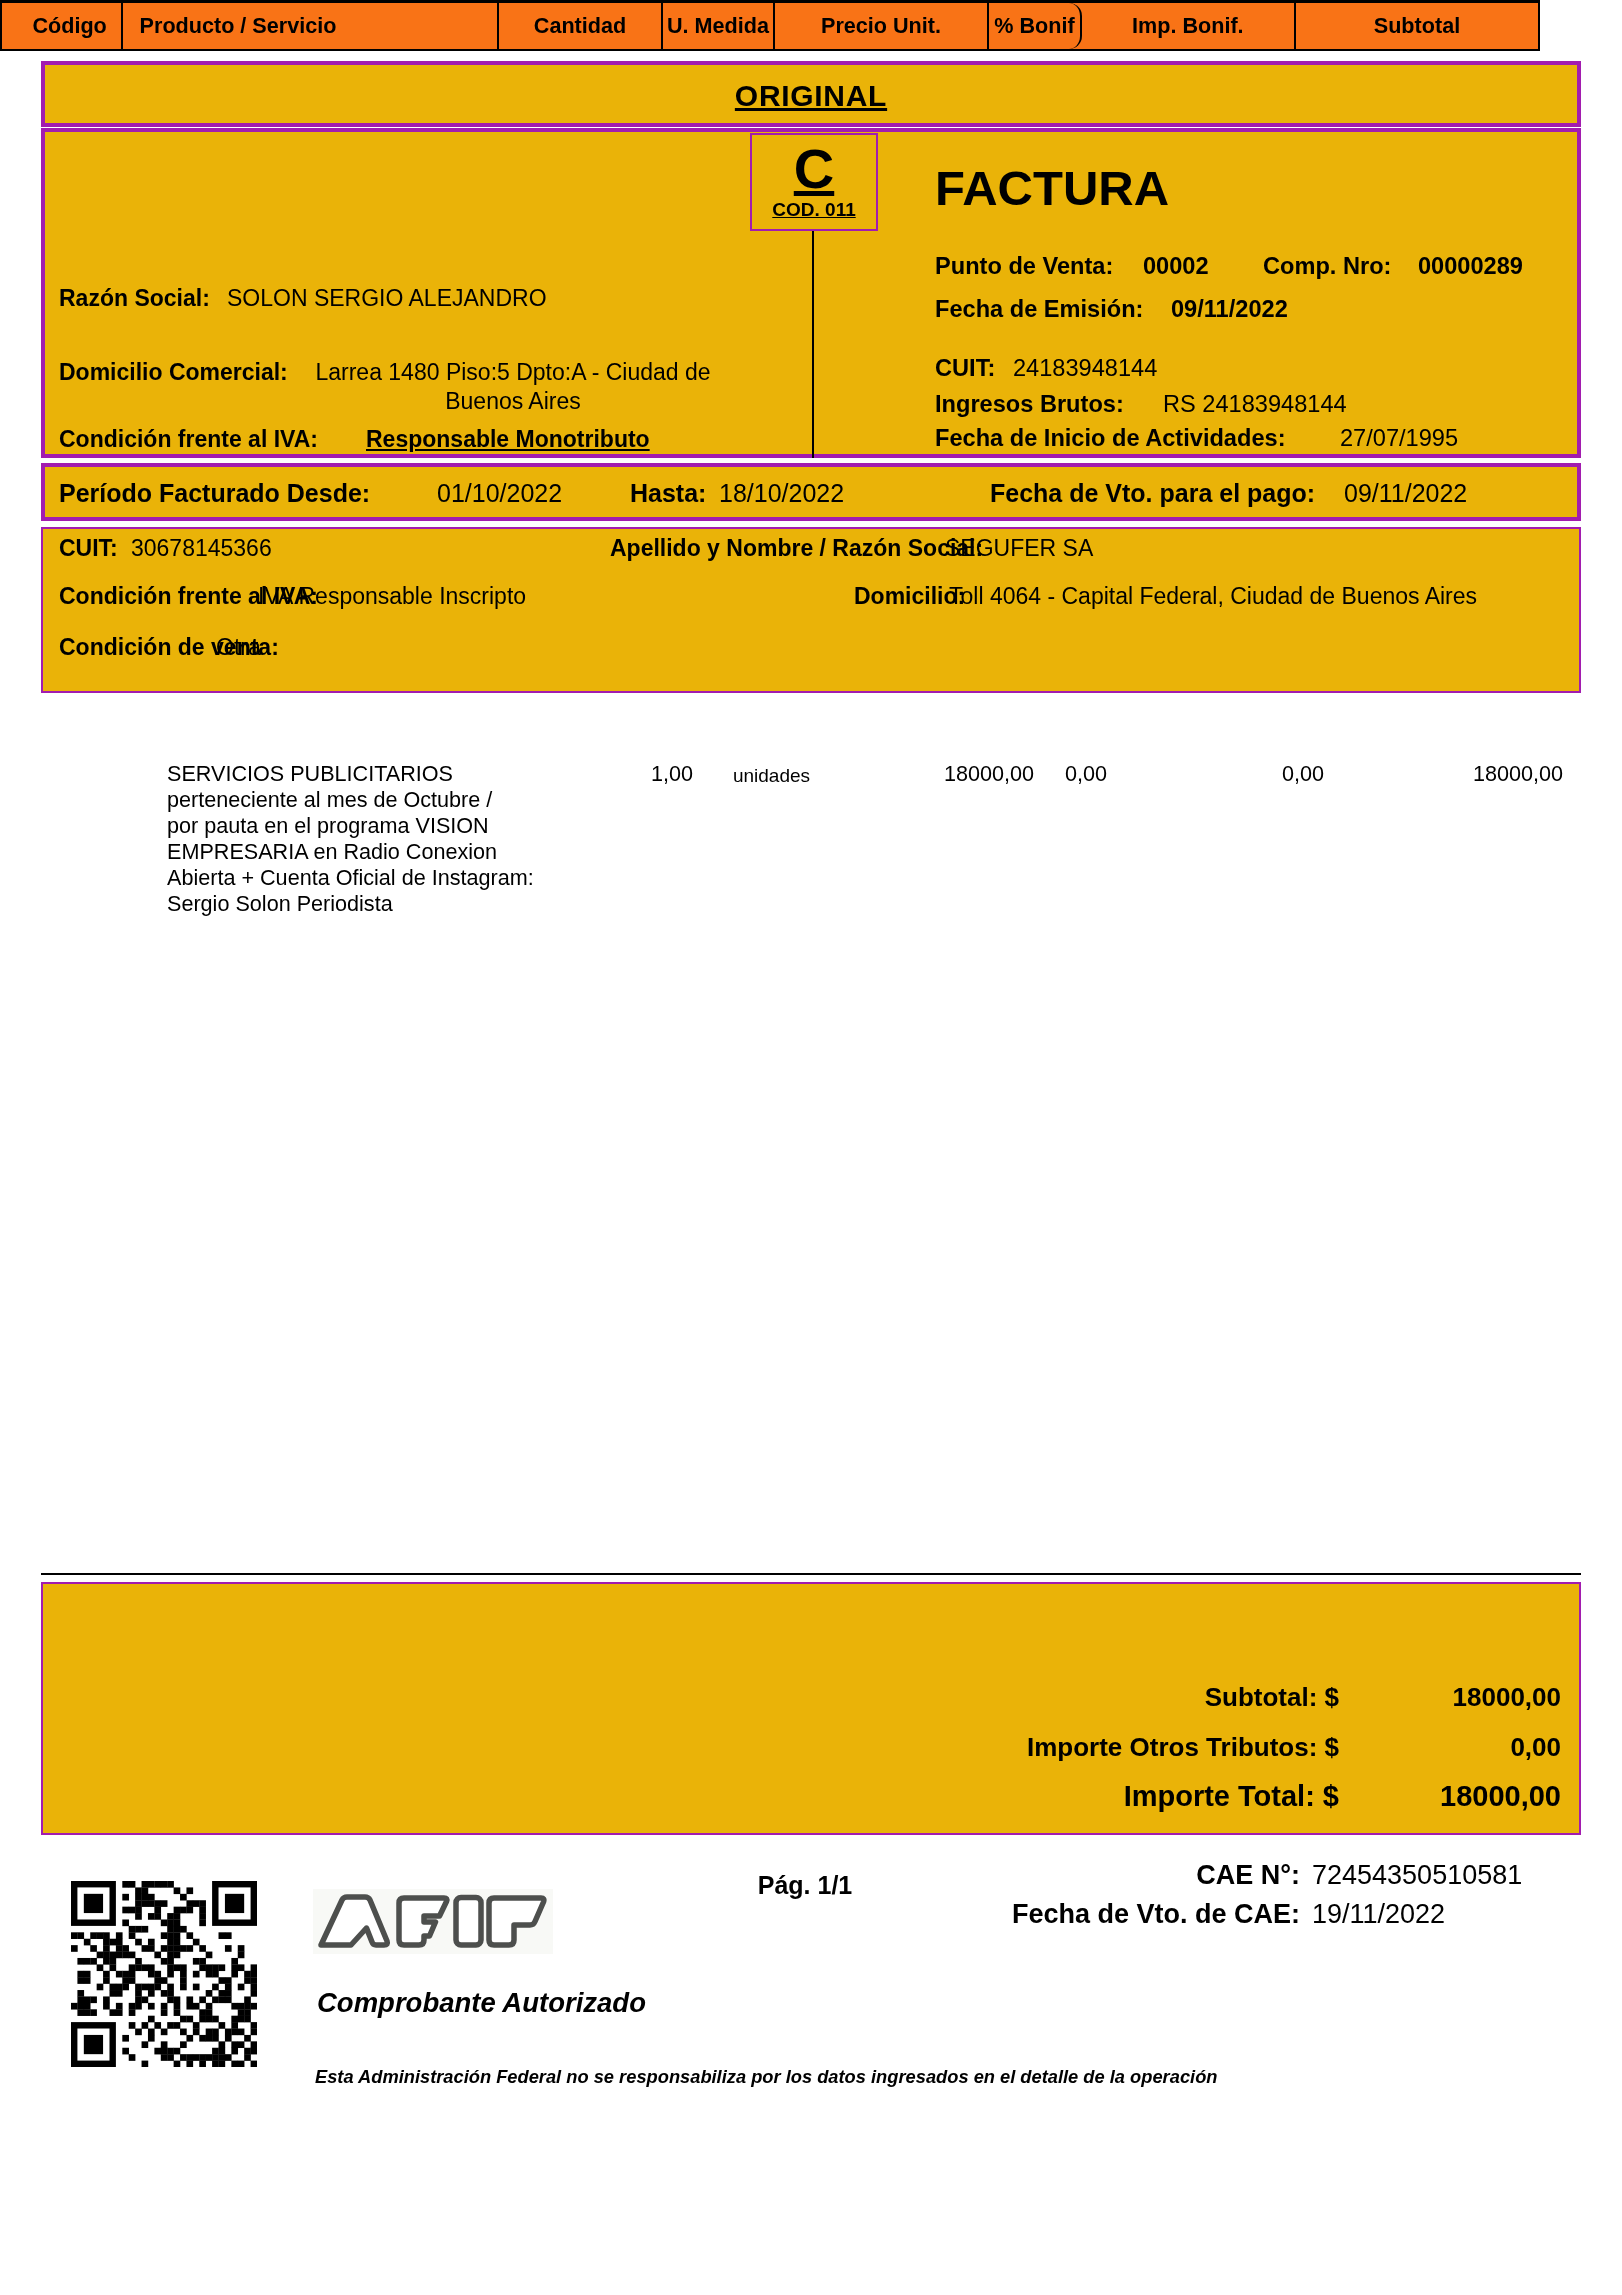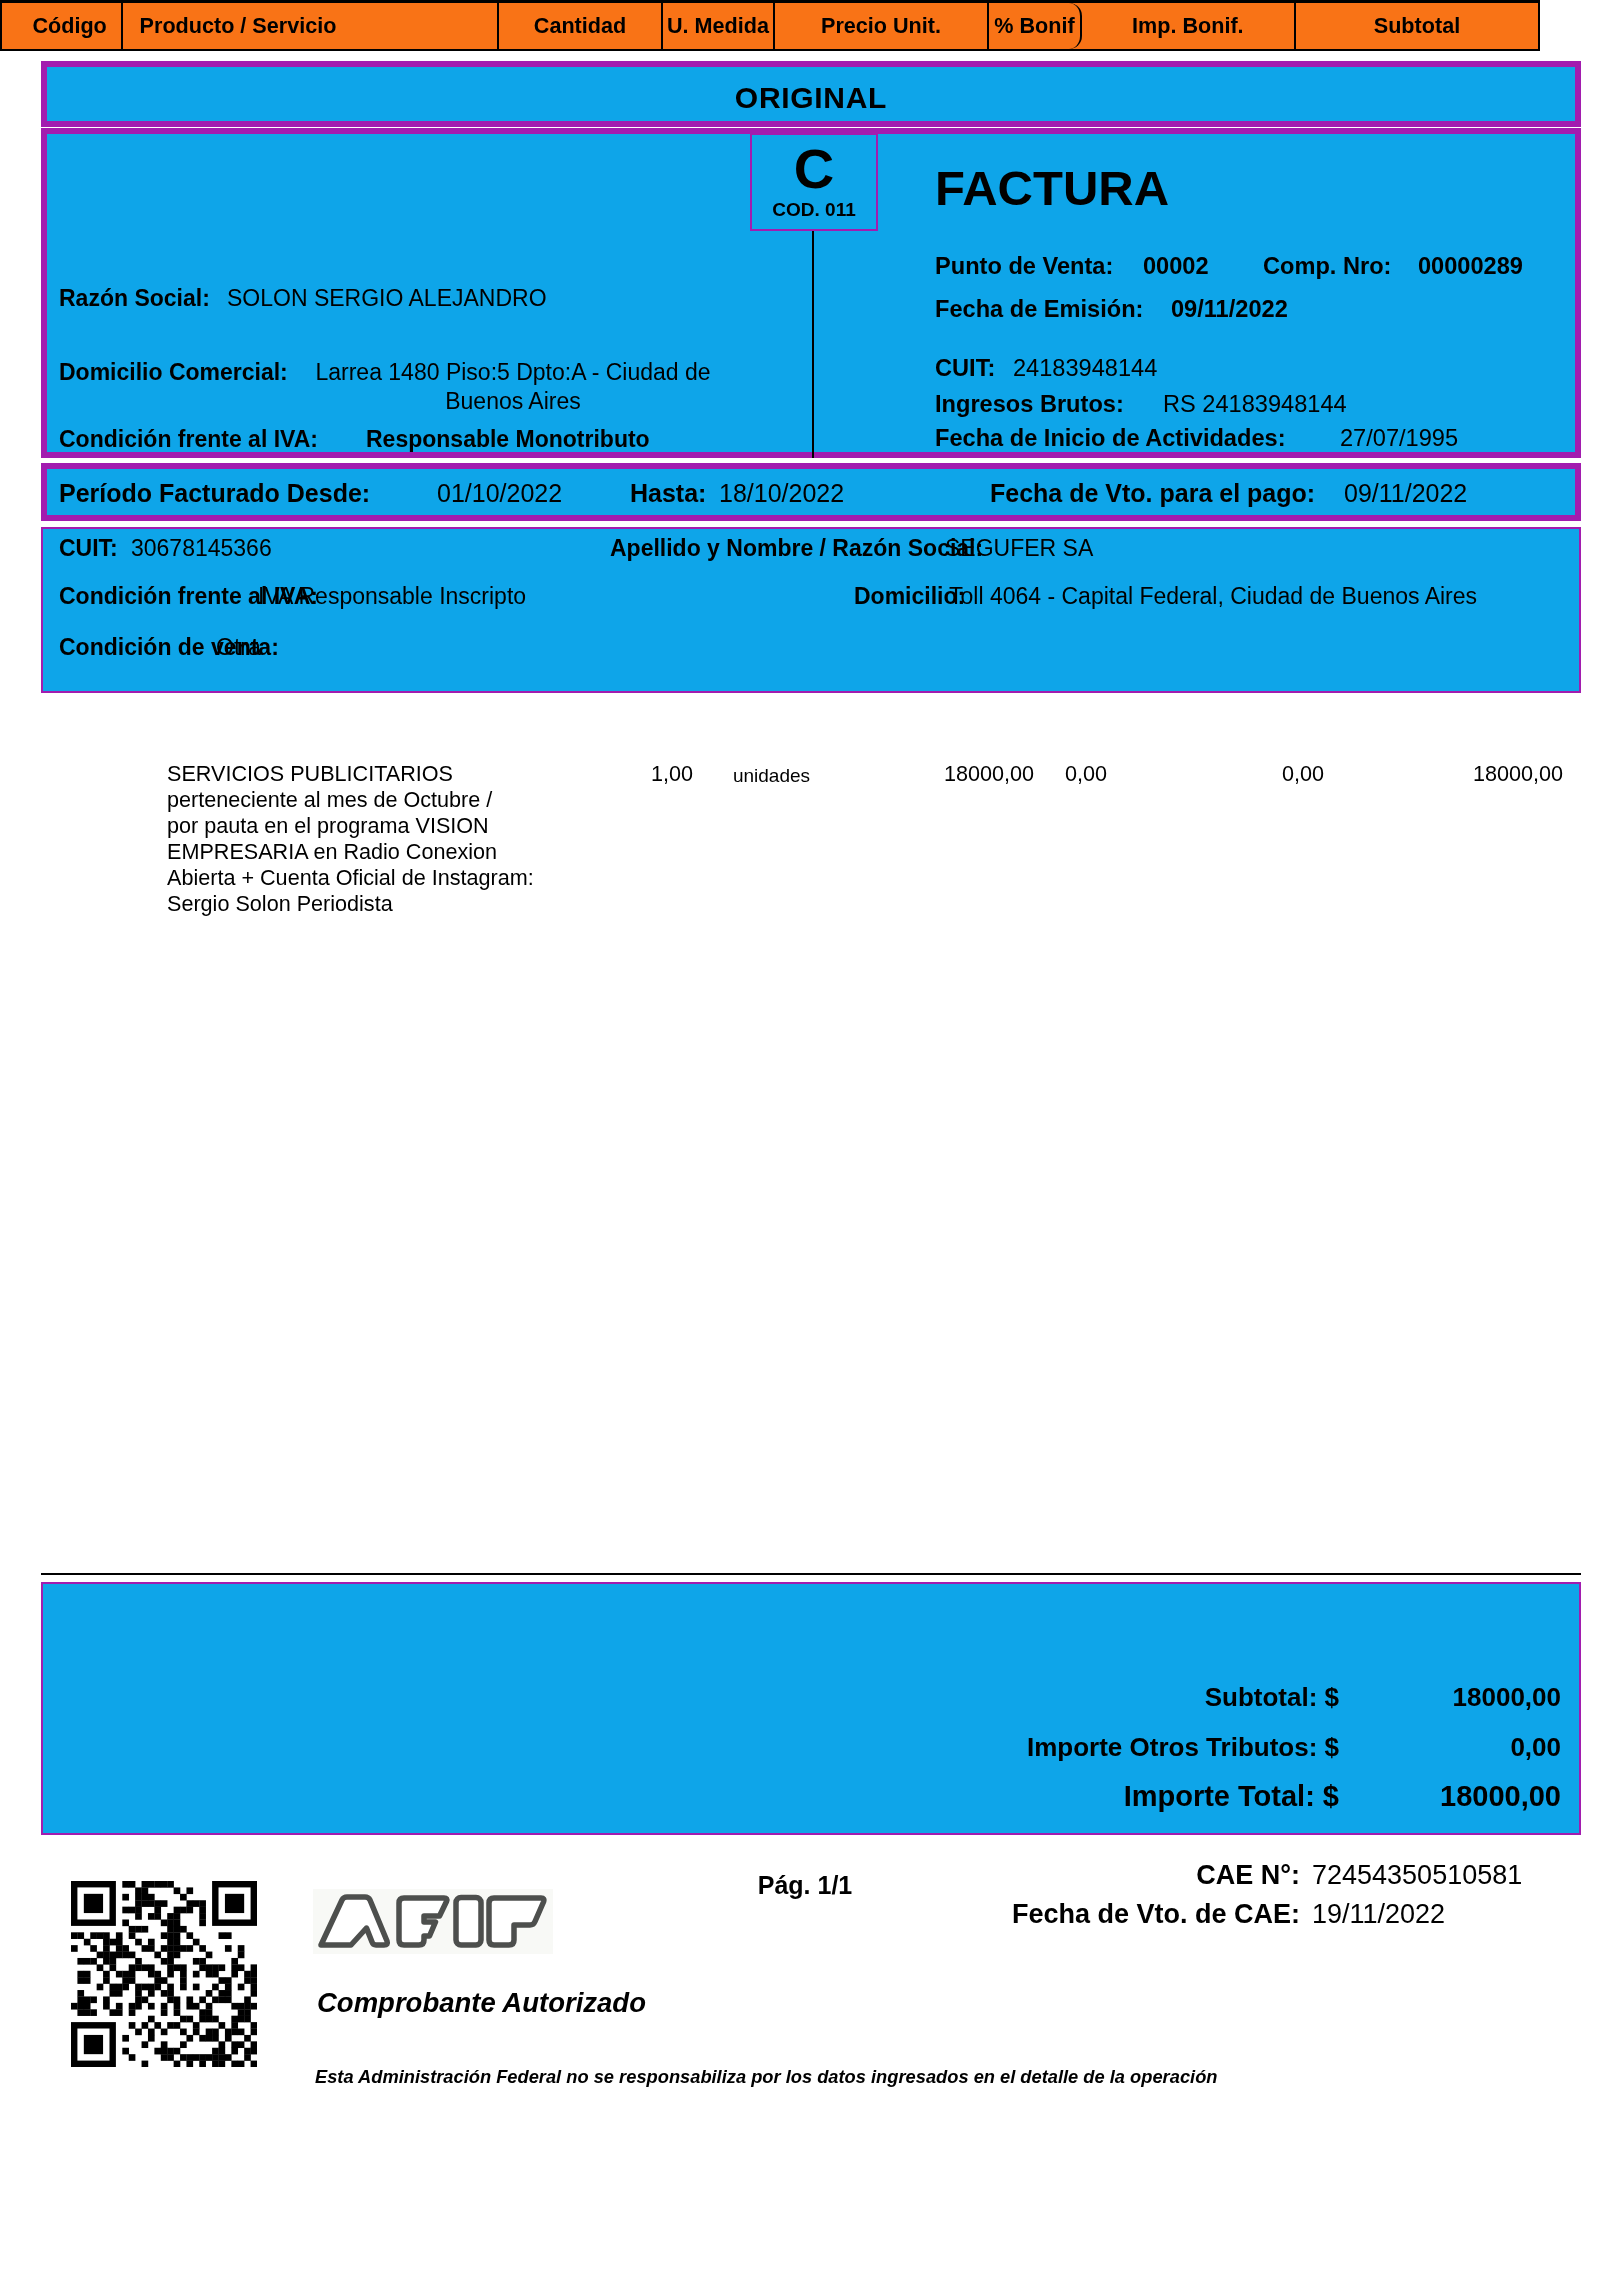--- a/index.html
+++ b/index.html
@@ -1,21 +1,21 @@
 <!DOCTYPE html>
 <html style="font-size:10.5px"><head>
 <meta charset="utf-8">
 <style>
   html,body{margin:0;padding:0;background:#ffffff;}
   #page{position:relative;width:1622px;height:2295px;background:#ffffff;
         font-family:"Liberation Sans","DejaVu Sans",sans-serif;color:#000;overflow:hidden;}
   .abs{position:absolute;white-space:nowrap;}
   .b{font-weight:bold;}
   .i{font-style:italic;}
-  .box{position:absolute;border:6px solid #a21caf;box-sizing:border-box;background:#0ea5e9;}
+  .box{position:absolute;border:4px solid #a21caf;box-sizing:border-box;background:#eab308;text-decoration:underline;}
   .hline{position:absolute;background:#000;}
   .vline{position:absolute;background:#000;}
   .f35{font-size:23px;line-height:29px;}
   .f36{font-size:23.6px;line-height:30px;}
   .f38{font-size:25px;line-height:31px;}
   .f33{font-size:21.6px;line-height:26px;}
   .f40{font-size:26px;line-height:33px;}
   .f41{font-size:27px;line-height:33px;}
   .f45{font-size:29px;line-height:35px;}
   .center{text-align:center;}
@@ -56,21 +56,21 @@
   </div>
 
   <div class="abs f35 b" style="left:59px;top:284px;">Razón Social:</div>
   <div class="abs f35" style="left:227px;top:284px;">SOLON SERGIO ALEJANDRO</div>
   <div class="abs f35 b" style="left:59px;top:358px;">Domicilio Comercial:</div>
   <div class="abs f35 center" style="left:307px;top:358px;width:412px;white-space:normal;">
     <div>Larrea 1480 Piso:5 Dpto:A - Ciudad de</div>
     <div>Buenos Aires</div>
   </div>
   <div class="abs f35 b" style="left:59px;top:425px;">Condición frente al IVA:</div>
-  <div class="abs f35 b" style="left:366px;top:425px;">Responsable Monotributo</div>
+  <div class="abs f35 b" style="left:366px;top:425px;text-decoration:underline;">Responsable Monotributo</div>
 
   <div class="abs b" style="left:935px;top:162px;font-size:49px;line-height:52px;">FACTURA</div>
   <div class="abs f36 b" style="left:935px;top:251px;">Punto de Venta:</div>
   <div class="abs f36 b" style="left:1143px;top:251px;">00002</div>
   <div class="abs f36 b" style="left:1263px;top:251px;">Comp. Nro:</div>
   <div class="abs f36 b" style="left:1418px;top:251px;">00000289</div>
   <div class="abs f36 b" style="left:935px;top:294px;">Fecha de Emisión:</div>
   <div class="abs f36 b" style="left:1171px;top:294px;">09/11/2022</div>
   <div class="abs f36 b" style="left:935px;top:353px;">CUIT:</div>
   <div class="abs f36" style="left:1013px;top:353px;">24183948144</div>

